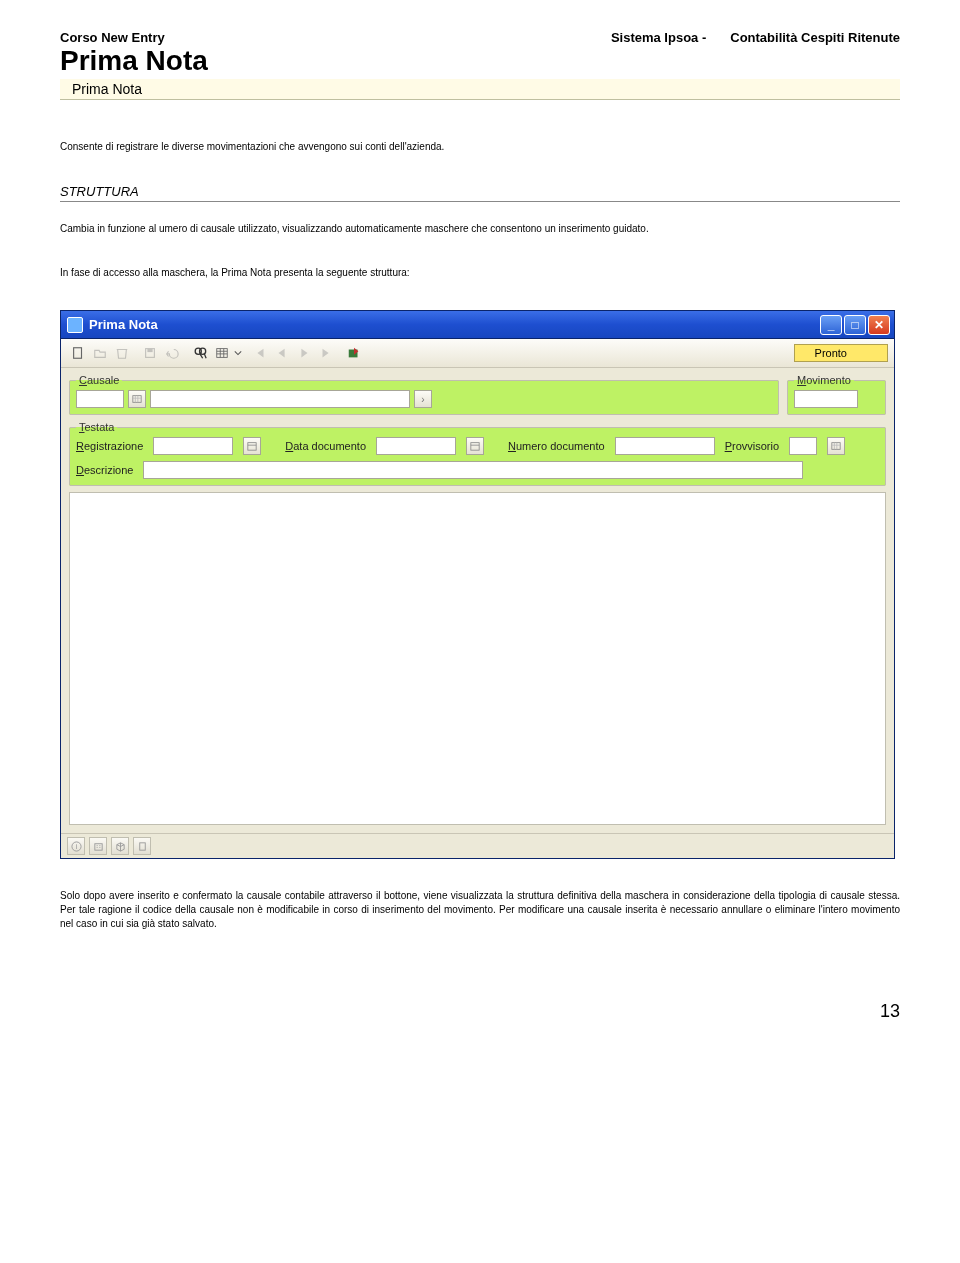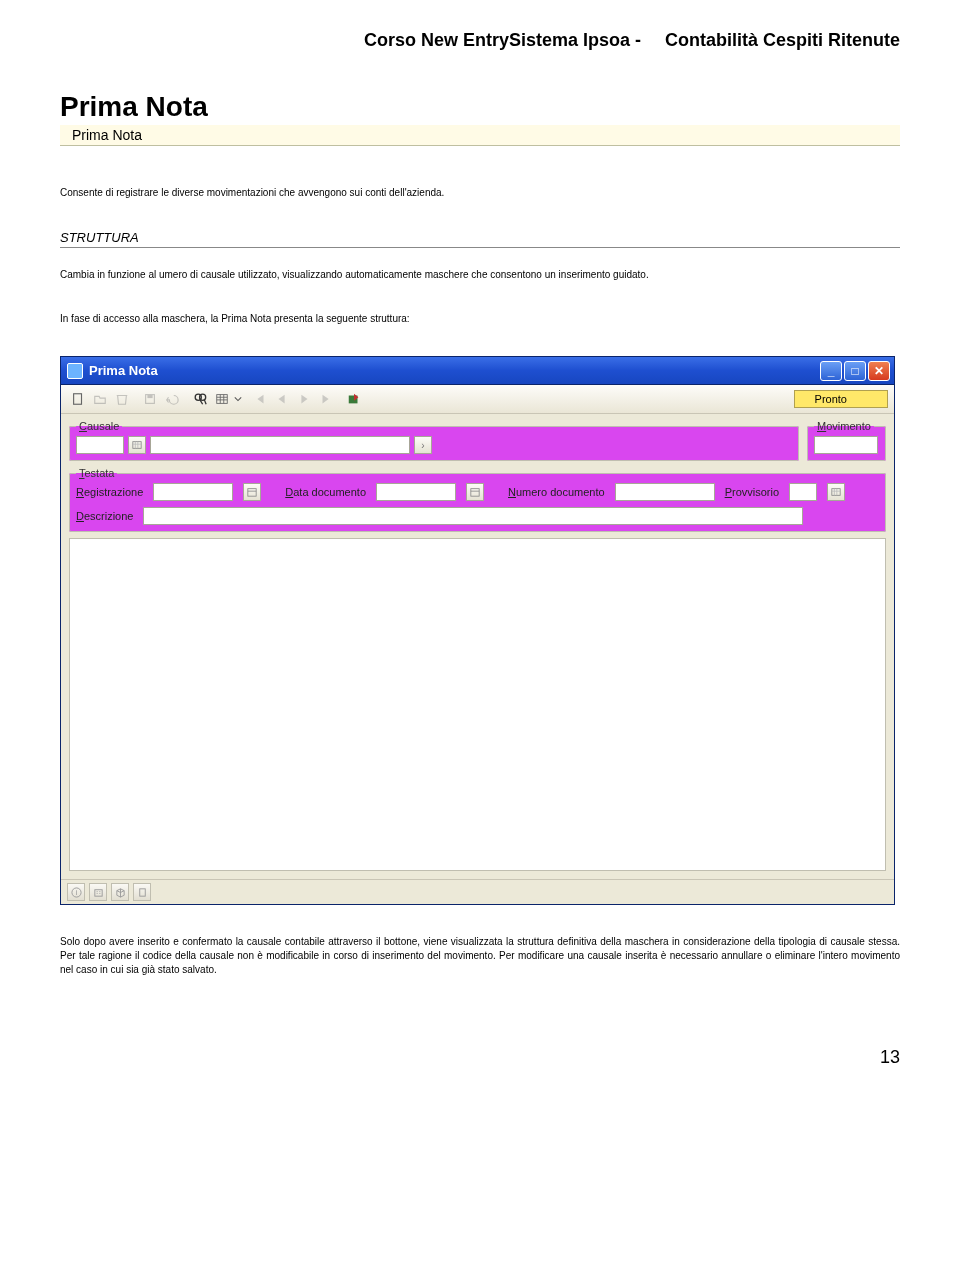--- a/index.html
+++ b/index.html
@@ -6,23 +6,22 @@
   body {
     font-family: Verdana, Arial, sans-serif;
     background: #fff;
     width: 960px;
     margin: 0 auto;
     padding: 30px 60px 40px 60px;
     color: #000;
   }
   .doc-header {
     display: flex;
-    justify-content: flex-end;
-    font-size: 18px;
-    margin-bottom: 40px;
+    justify-content: space-between;
+    font-size: 13px;
     font-style: italic;
     font-weight: 500;
   }
   .doc-header div { font-style: normal; font-family: "Trebuchet MS", Arial, sans-serif; font-weight: 600; }
   h1 {
     font-size: 28px;
     font-weight: 700;
     font-family: "Trebuchet MS", Arial, sans-serif;
     margin-bottom: 2px;
   }
@@ -99,25 +98,25 @@
     padding: 6px 8px 8px 8px;
     background:#ece9d8;
     min-height: 465px;
     display:flex; flex-direction:column;
   }
   .row1 { display:flex; gap:8px; }
   fieldset {
     border:1px solid #c0beb0;
     border-radius:2px;
     padding:4px 6px 6px 6px;
-    background:#d946ef;
+    background:#bef264;
   }
   fieldset legend { font-size:11px; padding:0 3px; color:#333; }
   .fs-causale { flex:1; }
-  .fs-mov { width:79px; }
+  .fs-mov { width:99px; }
   .fs-testata { margin-top:6px; }
   .fld { display:inline-flex; align-items:center; gap:4px; }
   .inp {
     background:#fff;border:1px solid #a7a697;height:18px;
   }
   .btn-sq {
     width:18px;height:18px;border:1px solid #a7a697;background:linear-gradient(#fdfcf7,#e5e2d3);
     display:inline-flex;align-items:center;justify-content:center;color:#777;font-size:10px;
   }
   .lbl { font-size:11px; color:#222; }

